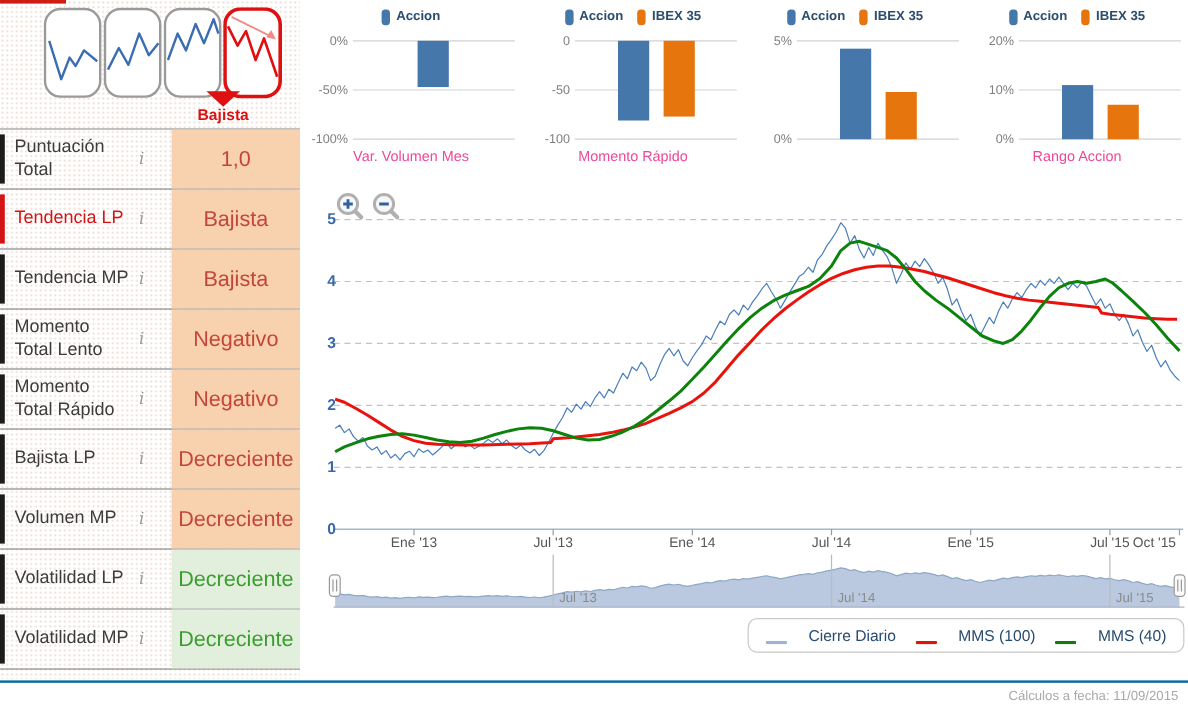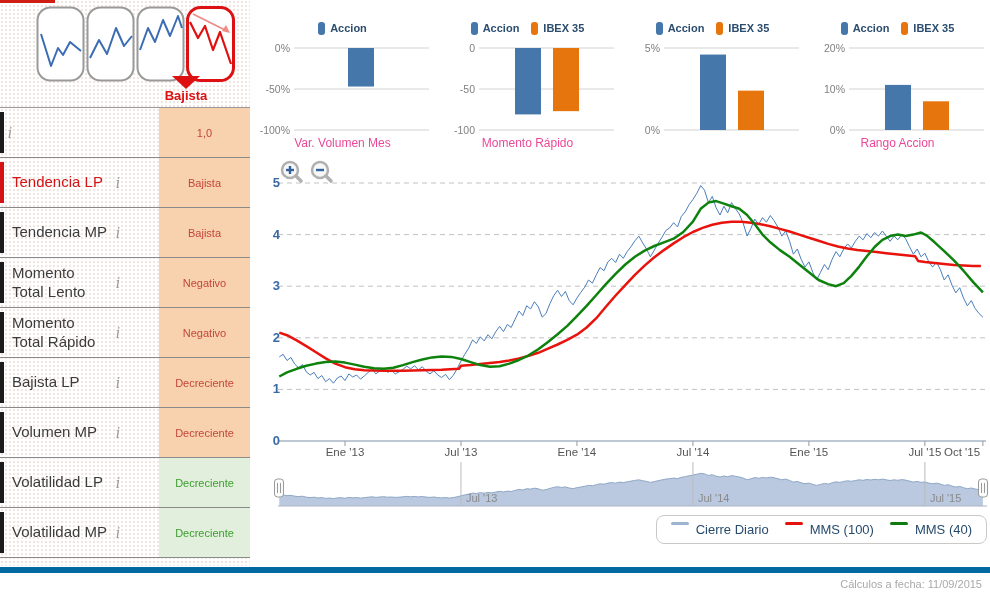--- a/index.html
+++ b/index.html
@@ -12,36 +12,36 @@
   .callout{position:absolute;left:148px;top:76px;width:76px;text-align:center}
   .callout .tri{width:0;height:0;border-left:14px solid transparent;border-right:14px solid transparent;border-top:13px solid #dd1111;margin:0 auto}
   .callout .lbl{color:#dd1111;font-weight:bold;font-size:13px;margin-top:-1px}
   .trend-table{position:absolute;top:107px;left:0;width:250px;border-top:1px solid #999}
   .trow{position:relative;height:49px;border-bottom:1px solid #8a8a8a;display:flex;align-items:center}
   .tbar{position:absolute;left:0;top:4px;bottom:4px;width:4px;background:#1c1c1c}
   .trow.hl .tbar{background:#d41414}
   .tlabel{margin-left:12px;width:96px;font-size:15px;line-height:1.22;color:#3c3c3c}
   .trow.hl .tlabel{color:#d41414}
   .tinfo{width:20px;text-align:center;font-family:"DejaVu Serif",serif;font-style:italic;color:#9a9a9a;font-size:14px;cursor:pointer}
-  .tval{margin-left:auto;width:91px;height:100%;display:flex;align-items:center;justify-content:center;font-size:11px}
+  .tval{margin-left:auto;width:107px;height:100%;display:flex;align-items:center;justify-content:center;font-size:18px}
   .tval.neg{background:#f8d2ae;color:#c4463a}
   .tval.pos{background:#e3efdd;color:#3a9e2e}
   .right-panel{position:absolute;left:250px;top:0;width:740px;height:566px}
   .mini-row{display:flex;height:148px}
-  .mini-card{width:185px;padding-top:18px}
+  .mini-card{width:185px;padding-top:4px}
   .mlegend{display:flex;justify-content:center;gap:12px;height:20px;align-items:center}
   .mlegend .it{display:flex;align-items:center;gap:5px;font-size:11px;font-weight:bold;color:#2b4d6f;cursor:pointer}
   .mlegend .sw{width:7px;height:13px;border-radius:3px}
   .mtitle{text-align:center;font-size:12px;color:#ec4899;margin-top:-2px}
   #main-svg,#nav-svg{display:block}
   .legend-row{height:38px;display:flex;justify-content:flex-end;align-items:center;padding-right:3px}
   .legend-box{display:flex;gap:16px;border:1px solid #c9c9c9;border-radius:8px;padding:6px 14px;align-items:center;background:#fff}
-  .legend-box .it{display:flex;gap:7px;align-items:flex-start;font-size:13px;color:#274b6d;cursor:pointer}
+  .legend-box .it{display:flex;gap:18px;align-items:flex-end;font-size:13px;color:#274b6d;cursor:pointer}
   .legend-box .ln{width:18px;height:0;border-top:3px solid;border-radius:2px}
-  .footer{position:absolute;left:0;right:0;bottom:0;height:29px;border-top:6px solid #0369a1;text-align:right;padding:5px 8px 0 0;font-size:11px;color:#a9a9a9;box-sizing:border-box}
+  .footer{position:absolute;left:0;right:0;bottom:0;height:29px;border-top:2px solid #0369a1;text-align:right;padding:5px 8px 0 0;font-size:11px;color:#a9a9a9;box-sizing:border-box}
 </style>
 </head>
 <body>
 
 <div class="page">
 
   <div class="left-panel">
     <div class="red-strip"></div>
 
     <div class="thumbs">
@@ -74,20 +74,21 @@
     </div>
 
     <div class="callout">
       <div class="tri"></div>
       <div class="lbl">Bajista</div>
     </div>
 
     <div class="trend-table" id="trend-table">
   <div class="trow">
     <div class="tbar"></div>
+    <div class="tlabel">Puntuación Total</div>
     <div class="tinfo">i</div>
     <div class="tval neg">1,0</div>
   </div>
 
   <div class="trow hl">
     <div class="tbar"></div>
     <div class="tlabel">Tendencia LP</div>
     <div class="tinfo">i</div>
     <div class="tval neg">Bajista</div>
   </div>

